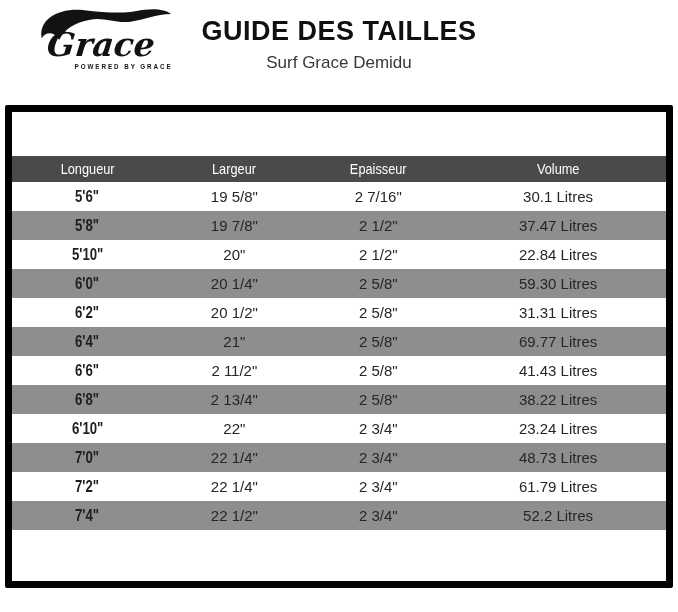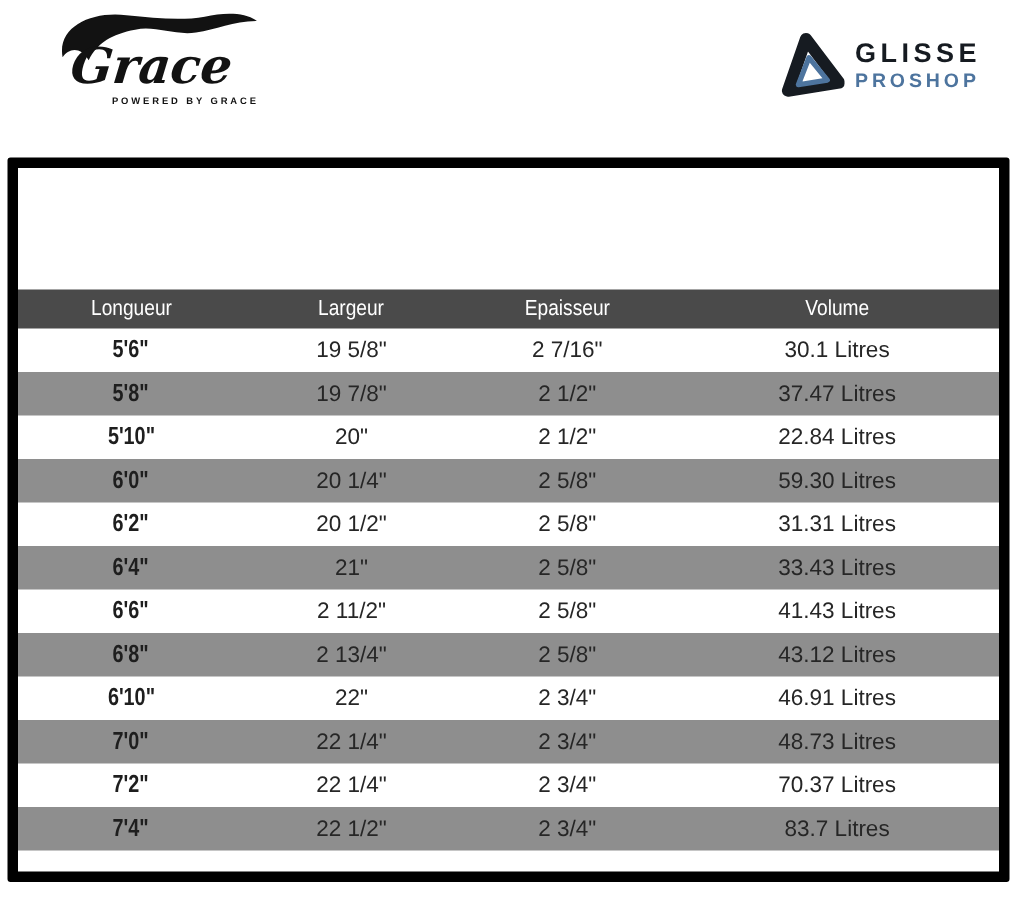--- a/index.html
+++ b/index.html
@@ -71,21 +71,21 @@
   }
 
   
   .chart-box{
     position:absolute;
     left:5px; top:105px;
     width:668px; height:483px;
     border:7px solid var(--border-black);
     border-radius:2px;
     background:#ffffff;
-    padding-top:81px;
+    padding-top:44px;
   }
   table.size-table{
     width:100%;
     border-collapse:collapse;
     table-layout:fixed;
   }
   .size-table th{
     height:26px;
     background:var(--header-row-bg);
     color:#ffffff;
@@ -122,33 +122,25 @@
   <svg class="grace-logo" viewBox="0 0 150 78" xmlns="http://www.w3.org/2000/svg" aria-hidden="true">
     <g>
       <path d="M8 34 C4 13 28 2 52 5 C72 7 90 9 106 6 C120 3 134 3 142 9
                C126 9 114 15 100 17 C84 19 72 12 58 15 C42 18 32 24 26 36
                C20 26 12 28 8 34 Z" fill="#121212"></path>
     </g>
     <text x="18" y="52" font-family="DejaVu Serif, serif" font-style="italic" font-weight="bold" font-size="34" fill="#121212" transform="skewX(-6)">Grace</text>
     <text x="42" y="66" font-family="Liberation Sans, sans-serif" font-weight="bold" font-size="6.5" letter-spacing="2" fill="#121212">POWERED BY GRACE</text>
   </svg>
 
-
-  <div class="glisse-logo">
-    <svg class="glisse-triangle" viewBox="0 0 40 40" xmlns="http://www.w3.org/2000/svg" aria-hidden="true">
-      <g transform="rotate(-9 20 20)">
-        <path d="M20 5 L35 33 L5 33 Z" fill="none" stroke="#161b21" stroke-width="7" stroke-linejoin="round"></path>
-        <path d="M20 16 L28.5 30.5 L11.5 30.5 Z" fill="none" stroke="#4d749e" stroke-width="3" stroke-linejoin="round"></path>
-      </g>
-    </svg>
-    <div class="glisse-text">
-      <span class="glisse-top">GLISSE</span>
-      <span class="glisse-bottom">PROSHOP</span>
-    </div>
+  <div class="title-block">
+    <div class="page-title">GUIDE DES TAILLES</div>
+    <div class="page-subtitle">Surf Grace Demidu</div>
   </div>
+
 </header>
 
 <div class="chart-box">
   <table class="size-table">
     <colgroup>
       <col style="width:23%">
         <col style="width:22%">
         <col style="width:22%">
         <col style="width:33%">
     </colgroup>
@@ -188,53 +180,53 @@
         <tr>
           <td><span class="len">6'2"</span></td>
           <td><span class="cell-text">20 1/2"</span></td>
           <td><span class="cell-text">2 5/8"</span></td>
           <td><span class="cell-text">31.31 Litres</span></td>
         </tr>
         <tr class="alt">
           <td><span class="len">6'4"</span></td>
           <td><span class="cell-text">21"</span></td>
           <td><span class="cell-text">2 5/8"</span></td>
-          <td><span class="cell-text">33.43 Litres</span></td>
+          <td><span class="cell-text">69.77 Litres</span></td>
         </tr>
         <tr>
           <td><span class="len">6'6"</span></td>
           <td><span class="cell-text">2 11/2"</span></td>
           <td><span class="cell-text">2 5/8"</span></td>
           <td><span class="cell-text">41.43 Litres</span></td>
         </tr>
         <tr class="alt">
           <td><span class="len">6'8"</span></td>
           <td><span class="cell-text">2 13/4"</span></td>
           <td><span class="cell-text">2 5/8"</span></td>
-          <td><span class="cell-text">43.12 Litres</span></td>
+          <td><span class="cell-text">38.22 Litres</span></td>
         </tr>
         <tr>
           <td><span class="len">6'10"</span></td>
           <td><span class="cell-text">22"</span></td>
           <td><span class="cell-text">2 3/4"</span></td>
-          <td><span class="cell-text">46.91 Litres</span></td>
+          <td><span class="cell-text">23.24 Litres</span></td>
         </tr>
         <tr class="alt">
           <td><span class="len">7'0"</span></td>
           <td><span class="cell-text">22 1/4"</span></td>
           <td><span class="cell-text">2 3/4"</span></td>
           <td><span class="cell-text">48.73 Litres</span></td>
         </tr>
         <tr>
           <td><span class="len">7'2"</span></td>
           <td><span class="cell-text">22 1/4"</span></td>
           <td><span class="cell-text">2 3/4"</span></td>
-          <td><span class="cell-text">70.37 Litres</span></td>
+          <td><span class="cell-text">61.79 Litres</span></td>
         </tr>
         <tr class="alt">
           <td><span class="len">7'4"</span></td>
           <td><span class="cell-text">22 1/2"</span></td>
           <td><span class="cell-text">2 3/4"</span></td>
-          <td><span class="cell-text">83.7 Litres</span></td>
+          <td><span class="cell-text">52.2 Litres</span></td>
         </tr>
       </tbody>
   </table>
 </div>
 
 </body></html>

